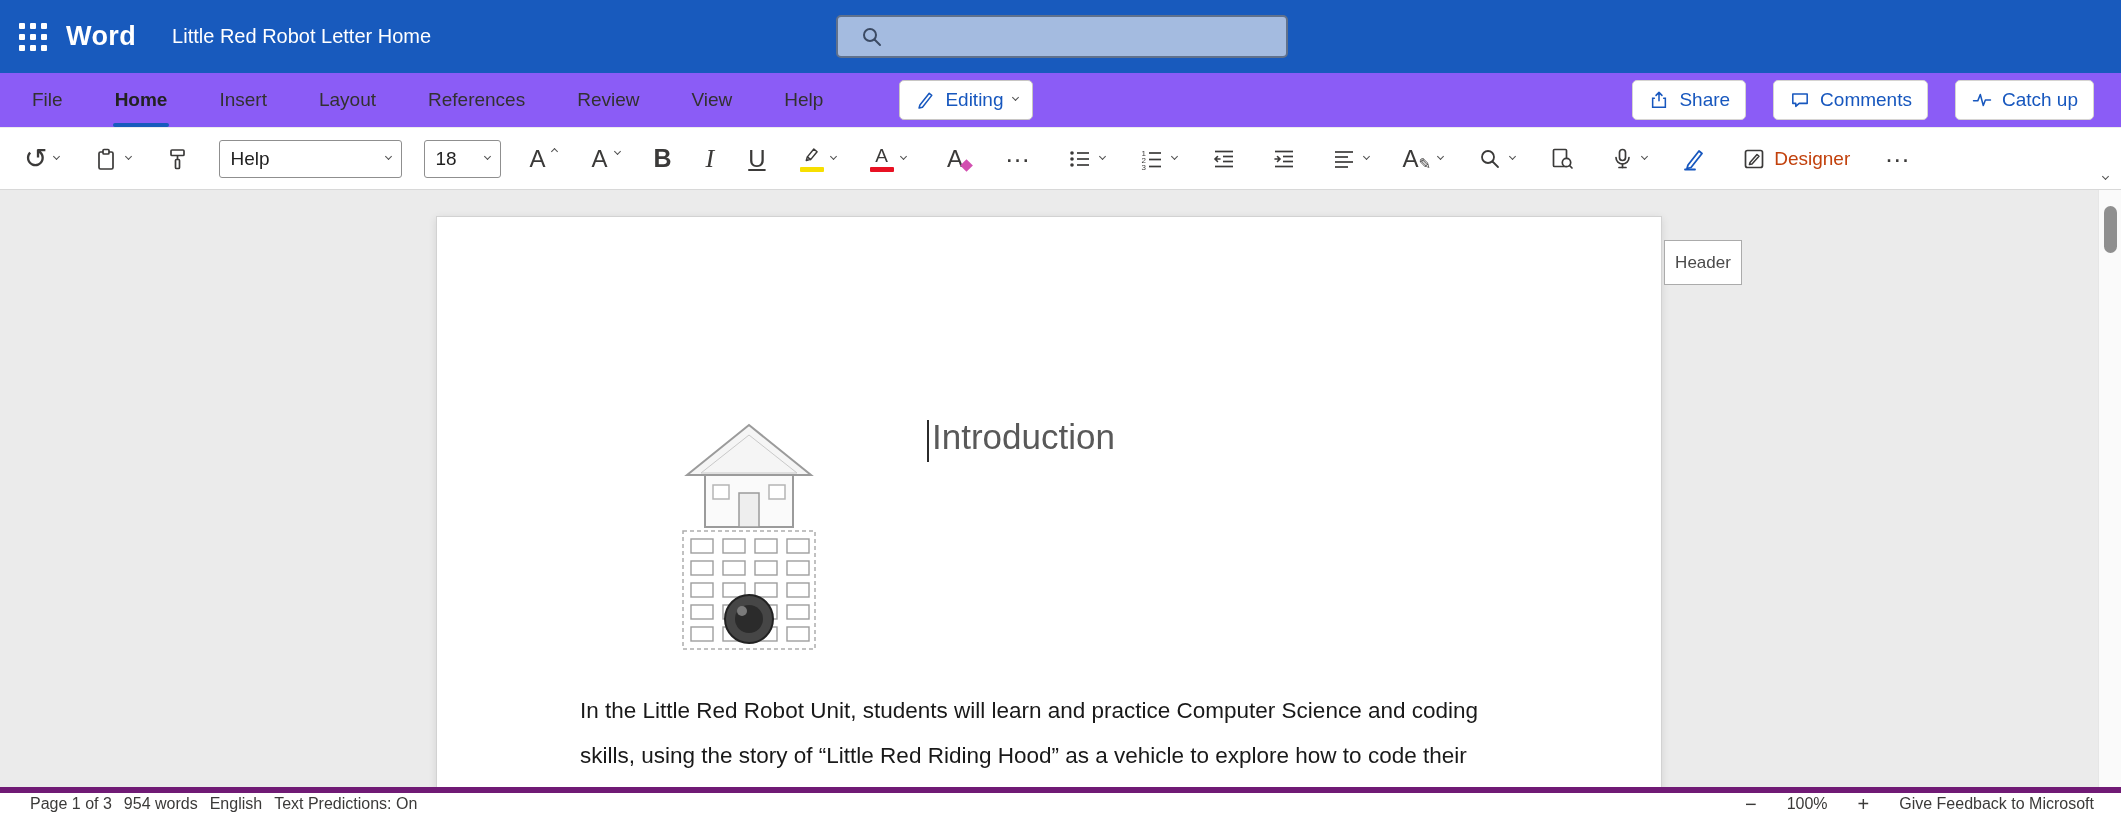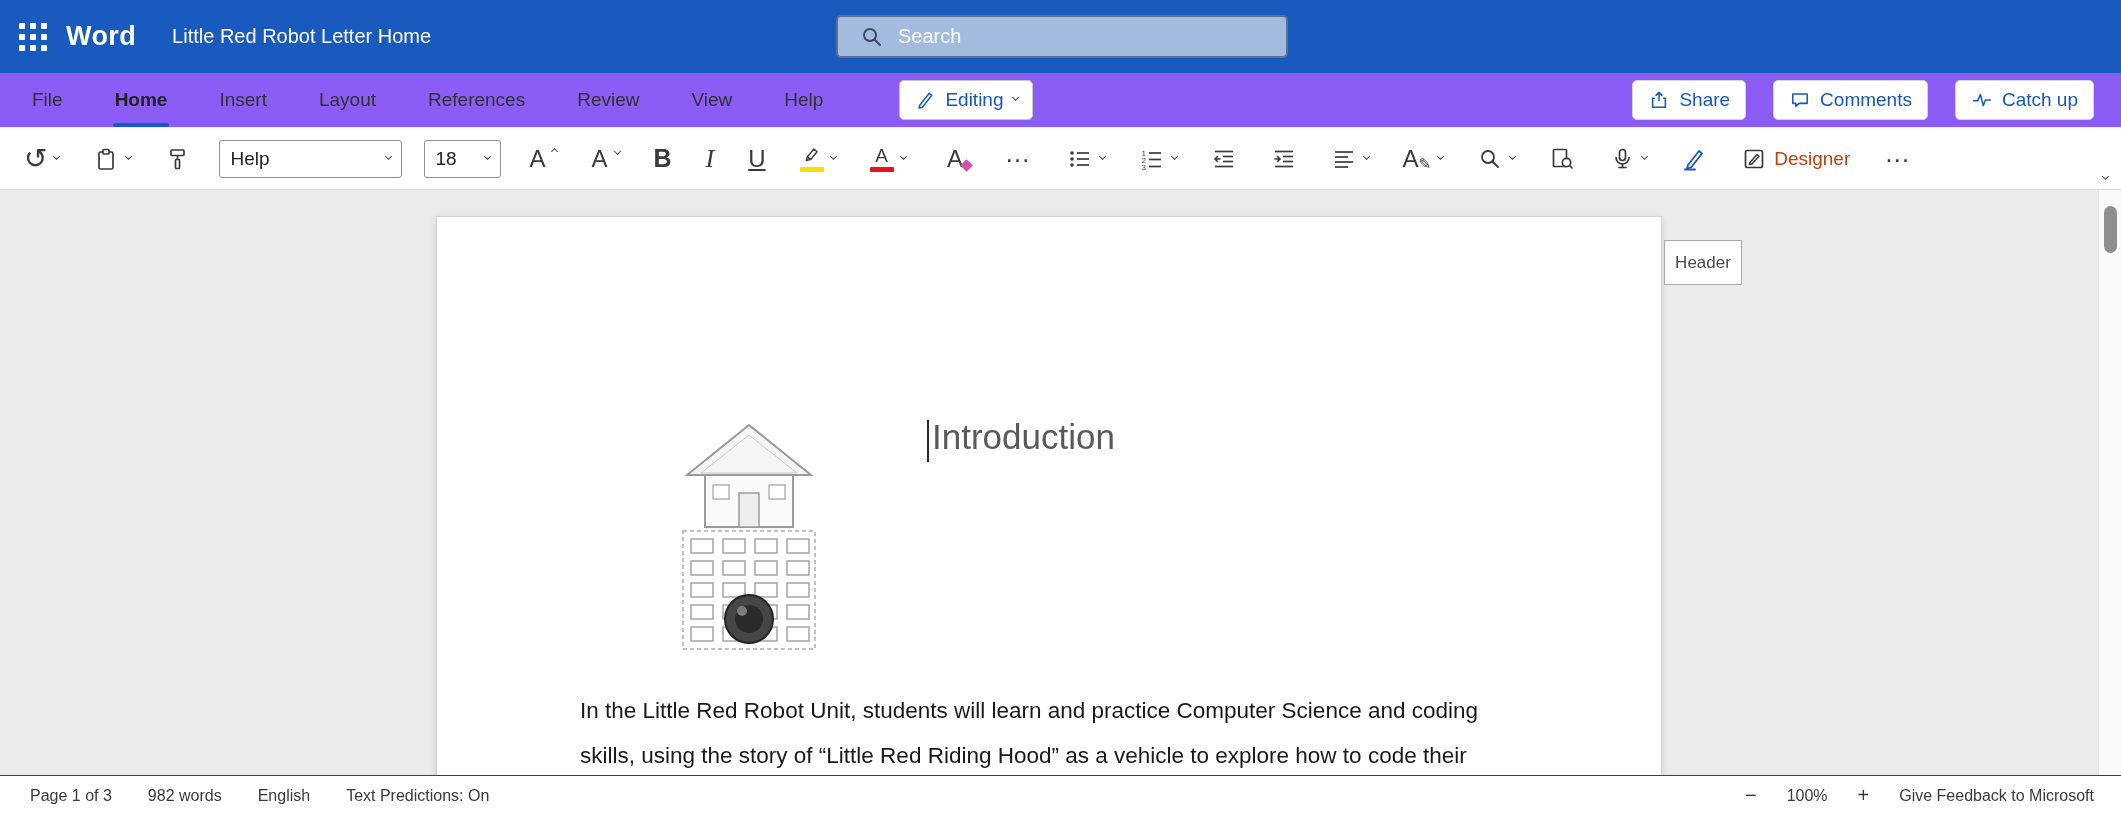--- a/index.html
+++ b/index.html
@@ -67,22 +67,22 @@
     font-size:17px;color:#4a4a4a}
   .house{position:absolute;left:224px;top:196px;cursor:pointer}
   .doc-heading{position:absolute;left:495px;top:200px;font-size:35px;color:#595959;white-space:nowrap}
   .caret{position:absolute;left:490px;top:203px;width:2px;height:42px;background:#2b2b2b}
   .doc-body{position:absolute;left:143px;top:471px;width:920px;font-size:22.5px;line-height:45px;color:#191919;
     text-align:left;cursor:text}
   .vscroll{position:absolute;right:0;top:0;width:23px;height:100%;background:#fafafa;border-left:1px solid #e6e6e6;cursor:pointer}
   .vthumb{position:absolute;left:5px;top:16px;width:13px;height:47px;background:#8f8f8f;border-radius:7px;cursor:grab}
 
   
-  .statusbar{height:40px;background:#fff;border-top:1px solid #701a75;display:flex;align-items:center;
-    padding:0 27px 0 30px;gap:36px;font-size:16px;color:#3b3a39;flex:0 0 auto}
+  .statusbar{height:28px;background:#fff;border-top:6px solid #701a75;display:flex;align-items:center;
+    padding:0 27px 0 30px;gap:12px;font-size:16px;color:#3b3a39;flex:0 0 auto}
   .sb-item{cursor:pointer;white-space:nowrap}
   .sb-right{margin-left:auto;display:flex;align-items:center;gap:30px}
   .zoom-btn{font-size:20px;cursor:pointer;color:#3b3a39}
 </style>
 </head>
 <body>
 
 <div class="app">
 
   <header class="topbar">
@@ -99,21 +99,20 @@
           <i></i>
       </span>
     </div>
     <div class="brand">Word</div>
     <div class="doc-title">Little Red Robot Letter Home</div>
     <div class="searchbox">
       <svg class="ic" width="24" height="24" viewBox="0 0 24 24">
         <circle cx="10" cy="10" r="6" fill="none" stroke="#3b4a63" stroke-width="2"></circle>
         <line x1="14.5" y1="14.5" x2="20" y2="20" stroke="#3b4a63" stroke-width="2" stroke-linecap="round"></line>
       </svg>
-      <input type="text" placeholder="Search" style="">
     </div>
   </header>
 
   <nav class="tabs">
     <div class="tab">File</div>
     <div class="tab active">Home</div>
     <div class="tab">Insert</div>
     <div class="tab">Layout</div>
     <div class="tab">References</div>
     <div class="tab">Review</div>
@@ -393,21 +392,21 @@
 
     <div class="header-tag">Header</div>
 
     <div class="vscroll">
       <div class="vthumb"></div>
     </div>
   </div>
 
   <footer class="statusbar">
     <span class="sb-item">Page 1 of 3</span>
-    <span class="sb-item">982 words</span>
+    <span class="sb-item">954 words</span>
     <span class="sb-item">English</span>
     <span class="sb-item">Text Predictions: On</span>
 
     <span class="sb-right">
       <span class="zoom-btn">−</span>
       <span class="sb-item">100%</span>
       <span class="zoom-btn">+</span>
       <span class="sb-item">Give Feedback to Microsoft</span>
     </span>
   </footer>

